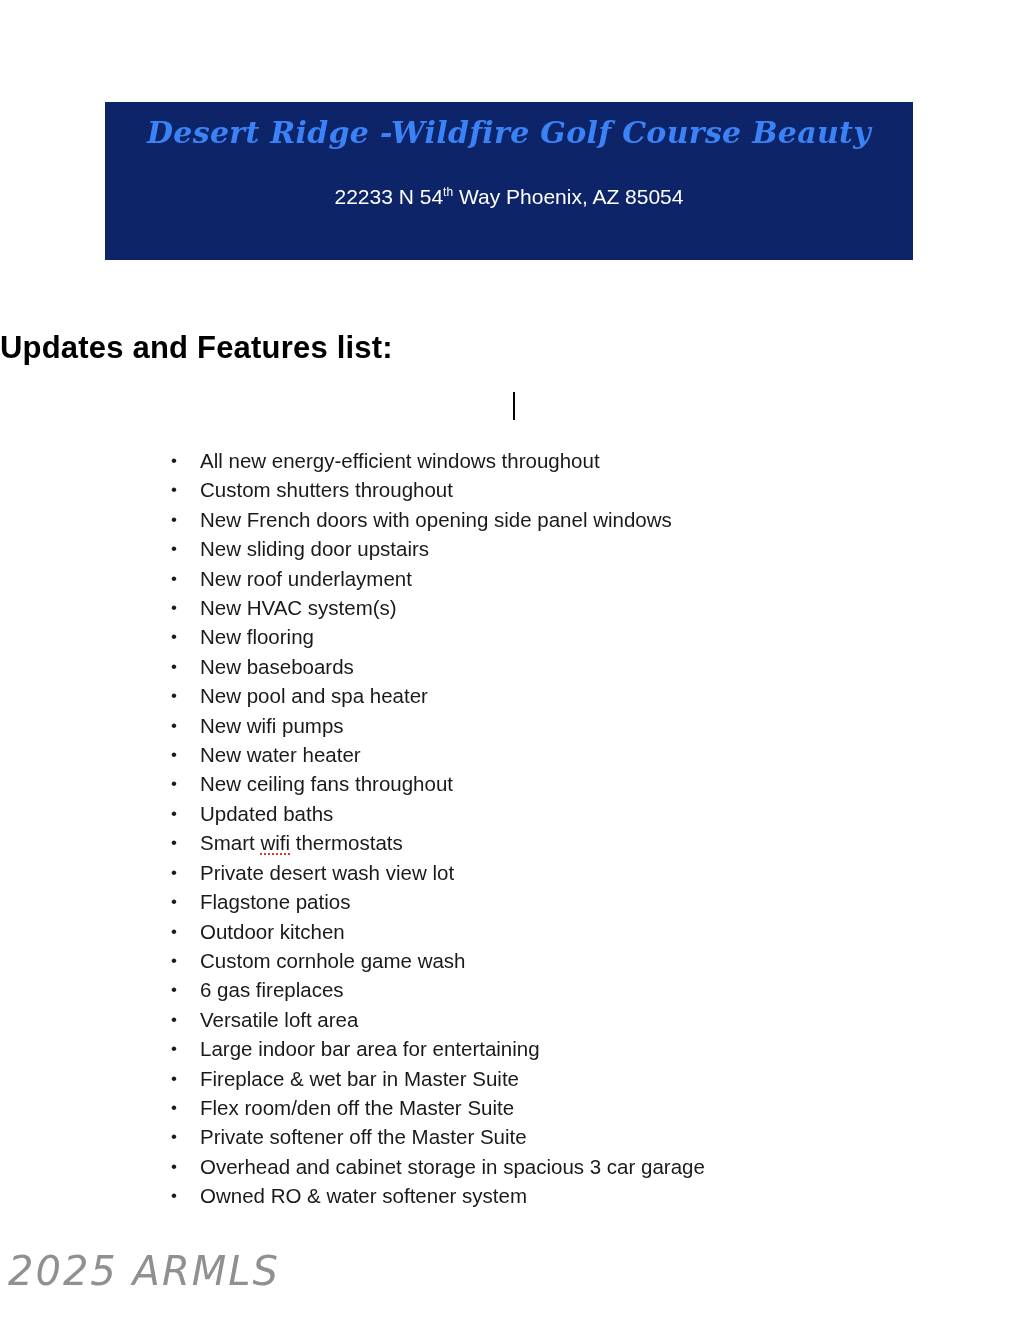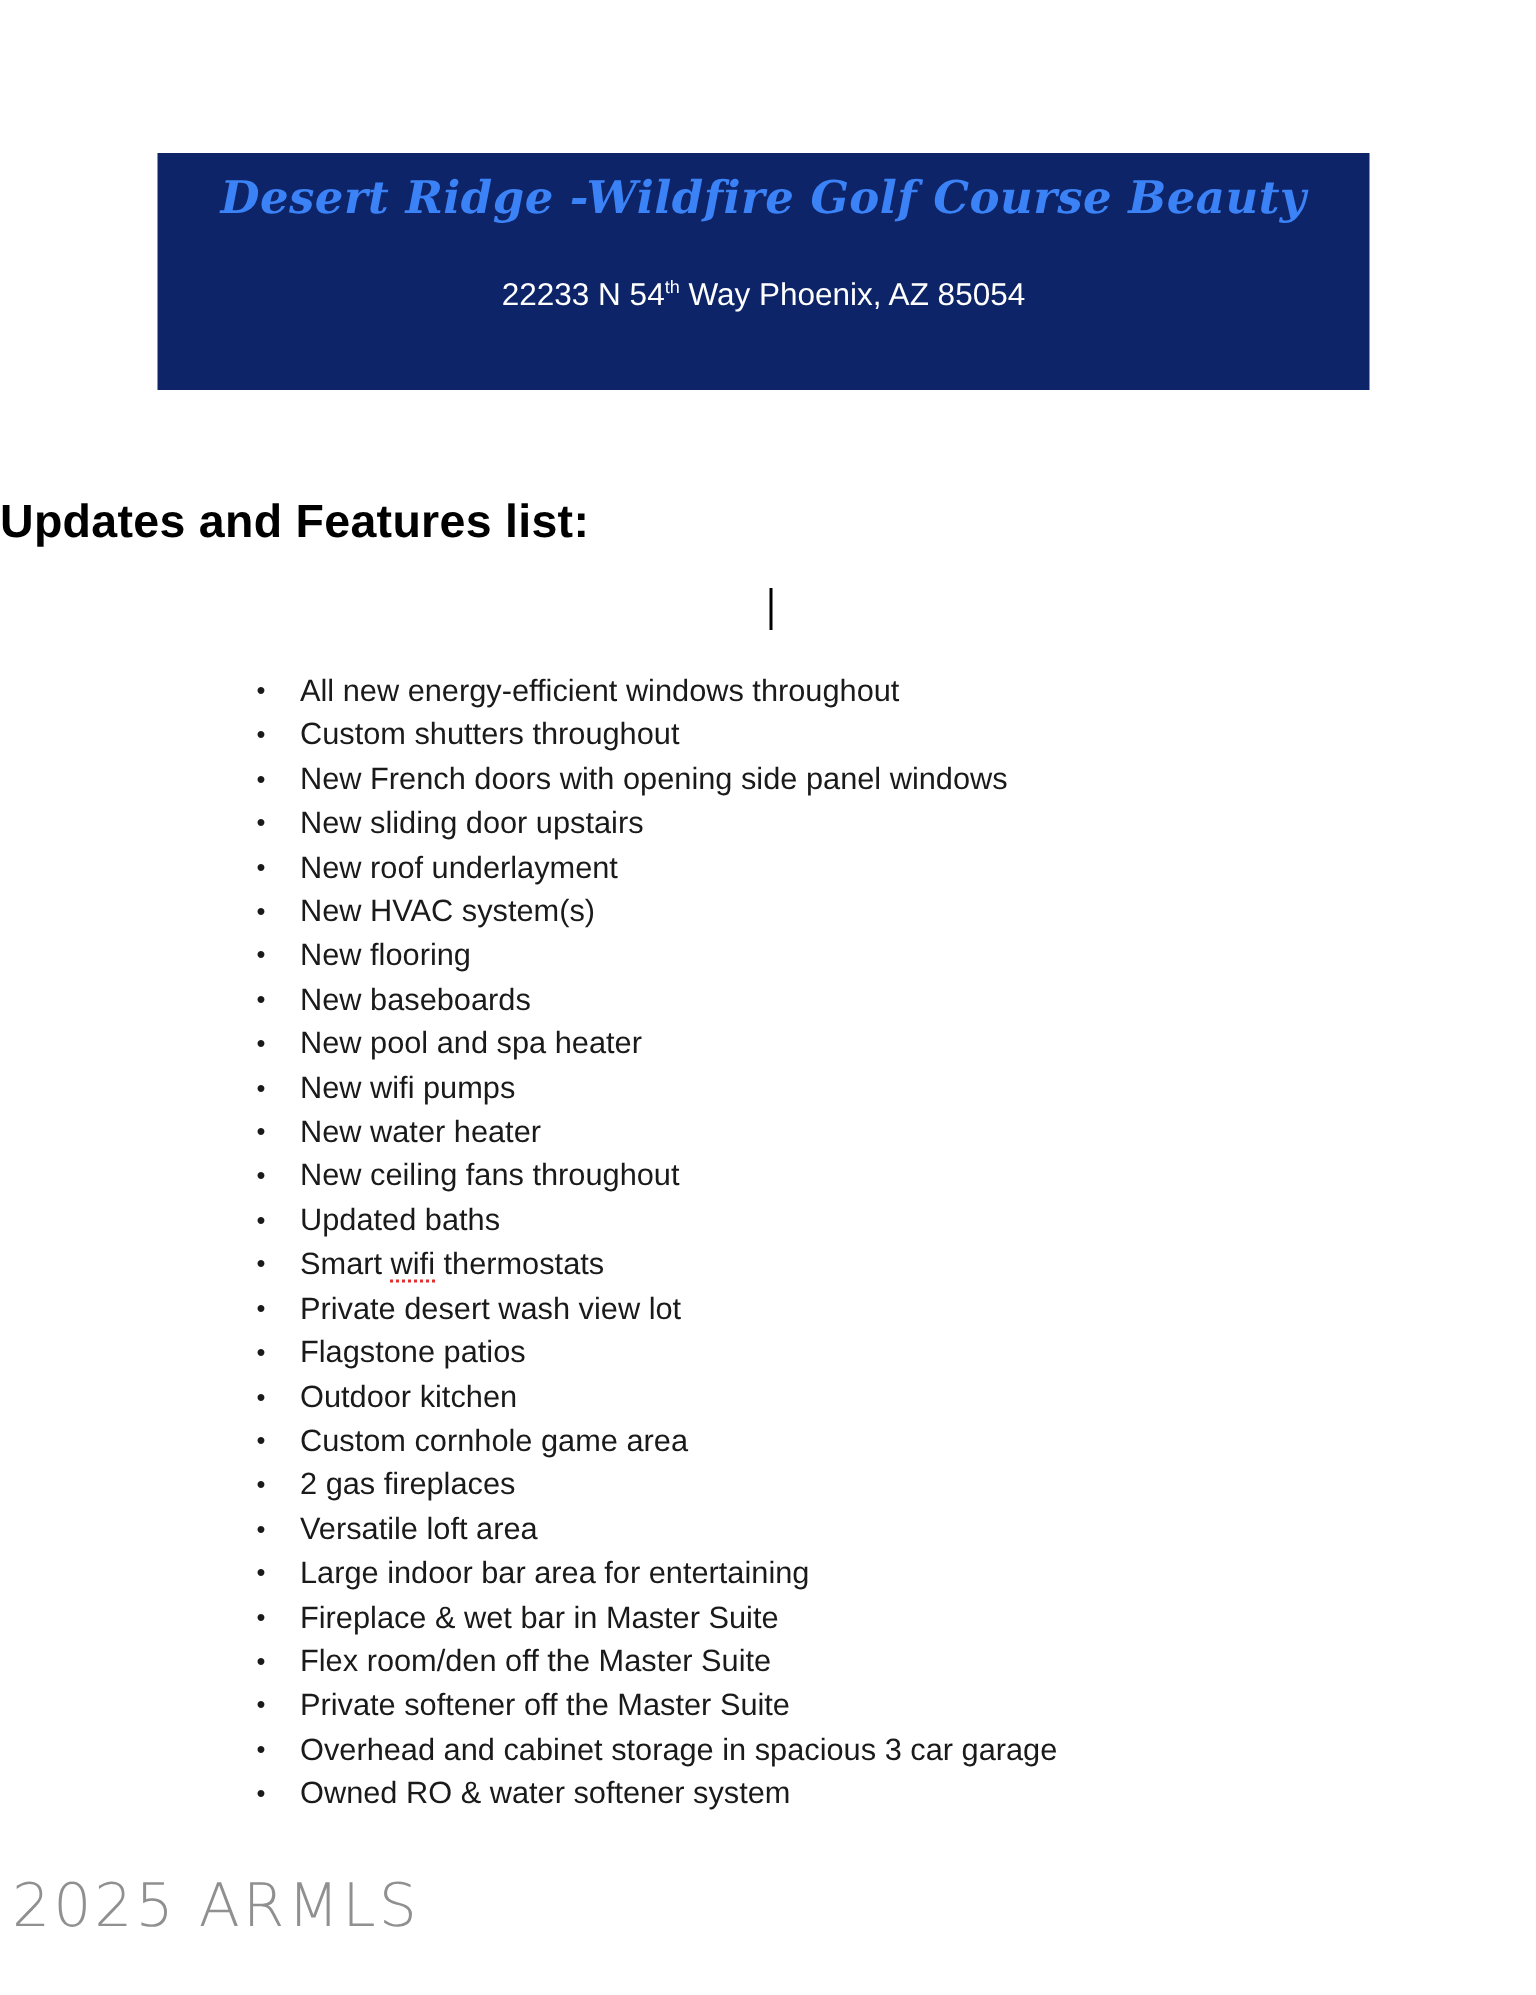--- a/index.html
+++ b/index.html
@@ -127,20 +127,21 @@
   .watermark {
     position: absolute;
     left: 8px;
     top: 1248px;
     font-family: "DejaVu Sans", sans-serif;
     font-size: 40px;
     letter-spacing: 2px;
     color: #7d7d7d;
     opacity: 0.85;
     font-weight: 300;
+    font-style: italic;
   }
 </style>
 </head>
 <body>
 
 <div class="page">
 
   <div class="banner">
     <div class="banner-title">Desert Ridge -Wildfire Golf Course Beauty</div>
     <div class="banner-sub"><span>22233 N 54</span><sup>th</sup><span> Way Phoenix, AZ 85054</span></div>
@@ -161,22 +162,22 @@
       <li><span class="bullet">•</span><span class="txt">New baseboards</span></li>
       <li><span class="bullet">•</span><span class="txt">New pool and spa heater</span></li>
       <li><span class="bullet">•</span><span class="txt">New wifi pumps</span></li>
       <li><span class="bullet">•</span><span class="txt">New water heater</span></li>
       <li><span class="bullet">•</span><span class="txt">New ceiling fans throughout</span></li>
       <li><span class="bullet">•</span><span class="txt">Updated baths</span></li>
       <li><span class="bullet">•</span><span class="txt">Smart <span class="spell">wifi</span> thermostats</span></li>
       <li><span class="bullet">•</span><span class="txt">Private desert wash view lot</span></li>
       <li><span class="bullet">•</span><span class="txt">Flagstone patios</span></li>
       <li><span class="bullet">•</span><span class="txt">Outdoor kitchen</span></li>
-      <li><span class="bullet">•</span><span class="txt">Custom cornhole game area</span></li>
-      <li><span class="bullet">•</span><span class="txt">2 gas fireplaces</span></li>
+      <li><span class="bullet">•</span><span class="txt">Custom cornhole game wash</span></li>
+      <li><span class="bullet">•</span><span class="txt">6 gas fireplaces</span></li>
       <li><span class="bullet">•</span><span class="txt">Versatile loft area</span></li>
       <li><span class="bullet">•</span><span class="txt">Large indoor bar area for entertaining</span></li>
       <li><span class="bullet">•</span><span class="txt">Fireplace &amp; wet bar in Master Suite</span></li>
       <li><span class="bullet">•</span><span class="txt">Flex room/den off the Master Suite</span></li>
       <li><span class="bullet">•</span><span class="txt">Private softener off the Master Suite</span></li>
       <li><span class="bullet">•</span><span class="txt">Overhead and cabinet storage in spacious 3 car garage</span></li>
       <li><span class="bullet">•</span><span class="txt">Owned RO &amp; water softener system</span></li>
     </ul>
 
   <div class="watermark">2025 ARMLS</div>

